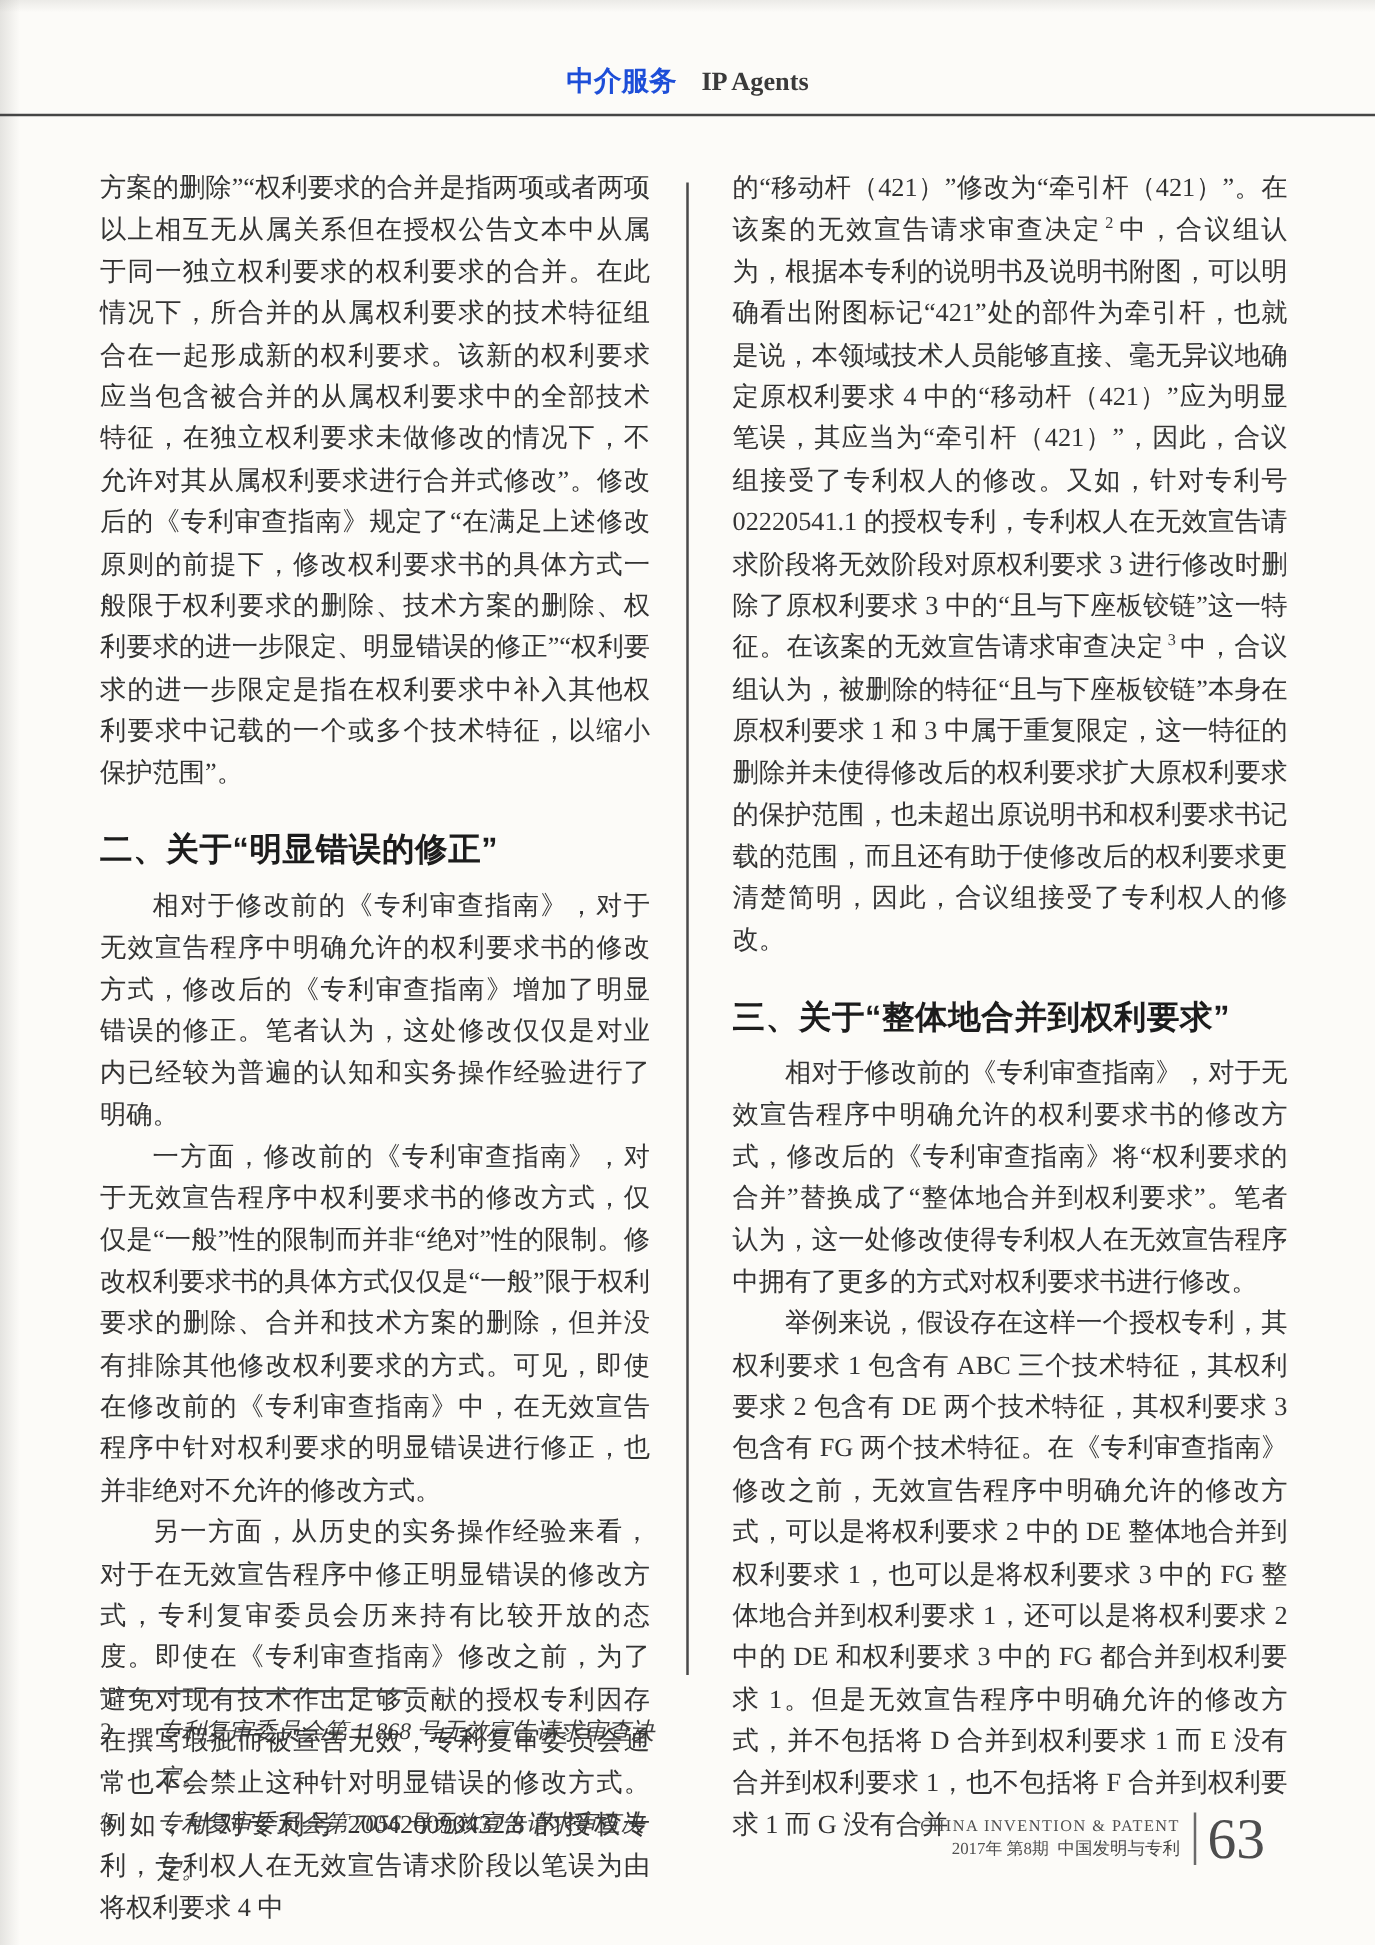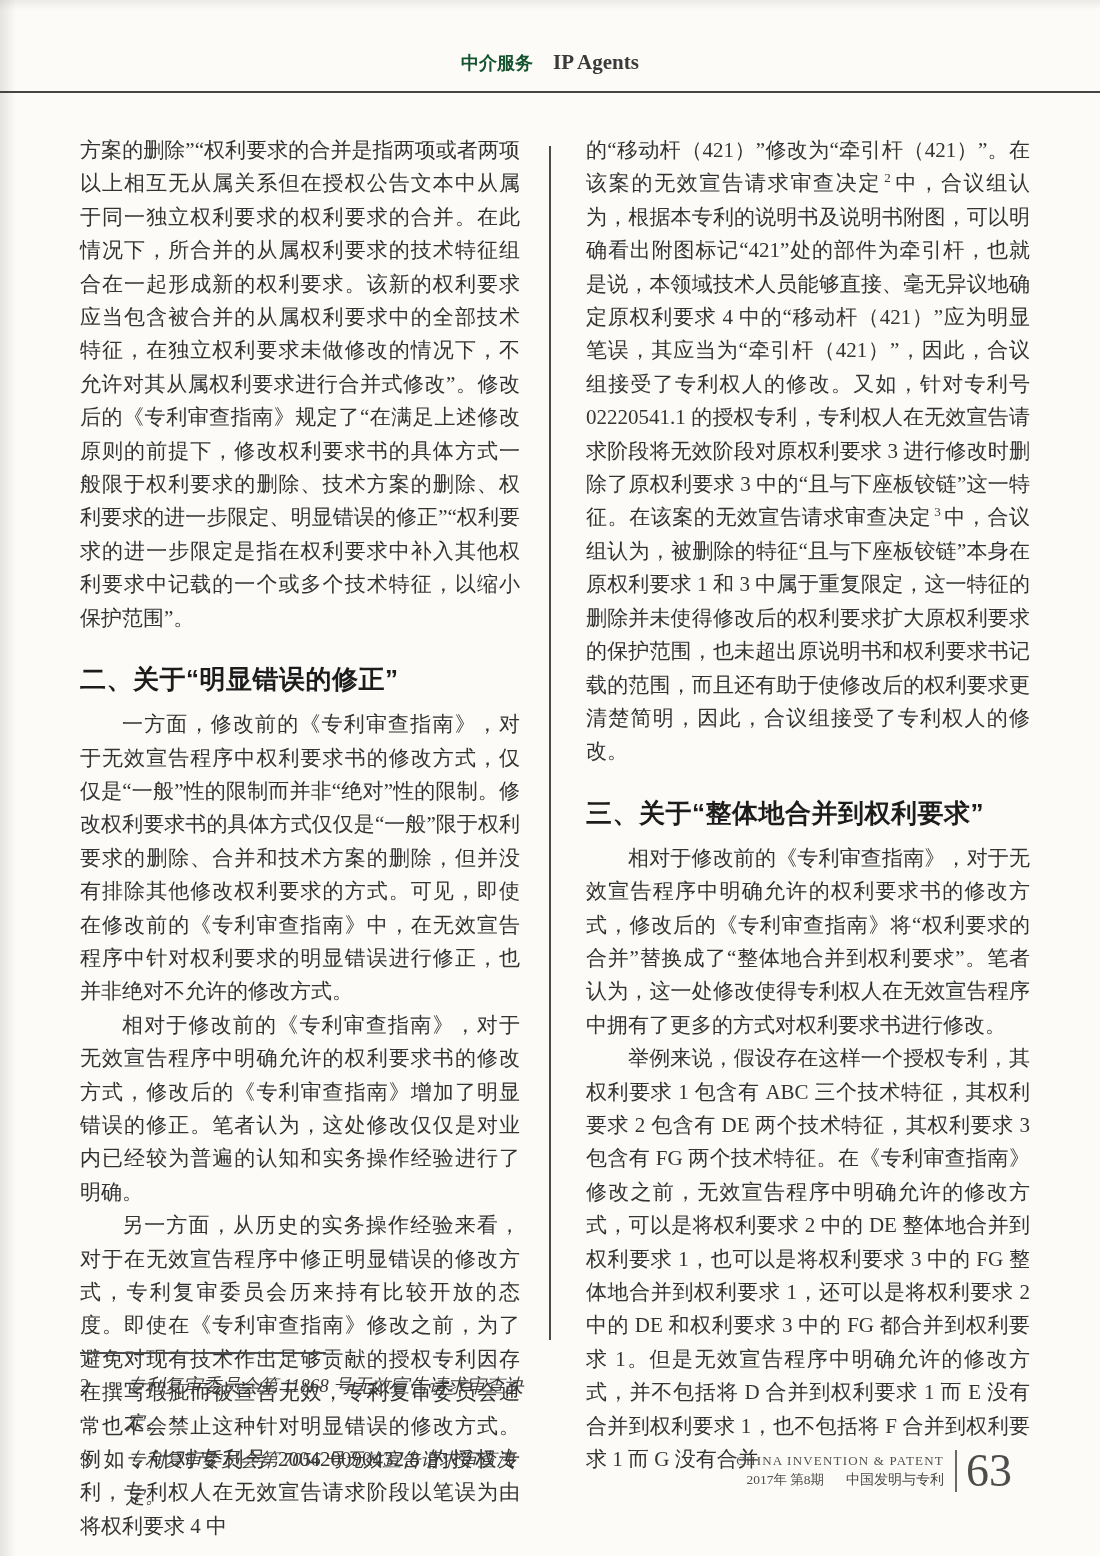--- a/index.html
+++ b/index.html
@@ -23,21 +23,21 @@
     background: linear-gradient(to bottom, rgba(140,140,135,0.15), rgba(140,140,135,0));
     pointer-events: none;
   }
 
   .page-header {
     position: absolute; top: 50px; left: 0; width: 1100px;
     text-align: center; white-space: nowrap;
   }
   .header-zh {
     font-family: "Liberation Sans", "DejaVu Sans", sans-serif;
-    font-weight: bold; font-size: 18px; color: #14532d;
+    font-weight: bold; font-size: 22px; color: #1d4ed8;
   }
   .header-en {
     font-family: "Liberation Serif", "DejaVu Serif", serif;
     font-size: 21px; color: #3a3a3a; margin-left: 16px; font-weight: 600;
   }
   .header-rule {
     position: absolute; top: 91px; left: 0; width: 1100px; height: 2px;
     background: #454545;
   }
 
@@ -80,21 +80,21 @@
   .page-footer {
     position: absolute; top: 1448px; right: 88px;
     display: flex; align-items: center;
   }
   .footer-textblock { text-align: right; color: #555; line-height: 1.25; }
   .footer-en {
     font-size: 13px; letter-spacing: 1.2px; color: #4e4e4e;
     font-family: "Liberation Serif", "DejaVu Serif", serif;
   }
   .footer-zh-line { white-space: nowrap; color: #4e4e4e; }
-  .footer-issue { font-size: 13.5px; margin-right: 22px; }
+  .footer-issue { font-size: 13.5px; margin-right: 7px; }
   .footer-journal-zh {
     font-size: 14px; font-family: "Liberation Sans", "DejaVu Sans", sans-serif;
     color: #474747;
   }
   .footer-divider { width: 2px; height: 42px; background: #6a6a6a; margin: 0 9px 0 11px; }
   .page-number {
     font-size: 46px; color: #4d4d4d;
     font-family: Liberation Serif, serif;
     font-weight: 400; line-height: 1;
   }
@@ -109,22 +109,22 @@
   <span class="header-zh">中介服务</span>
   <span class="header-en">IP Agents</span>
 </div>
 <div class="header-rule"></div>
 
 <div class="col-divider"></div>
 
 <div class="column left" id="left-column">
     <p class="para">方案的删除”“权利要求的合并是指两项或者两项以上相互无从属关系但在授权公告文本中从属于同一独立权利要求的权利要求的合并。在此情况下，所合并的从属权利要求的技术特征组合在一起形成新的权利要求。该新的权利要求应当包含被合并的从属权利要求中的全部技术特征，在独立权利要求未做修改的情况下，不允许对其从属权利要求进行合并式修改”。修改后的《专利审查指南》规定了“在满足上述修改原则的前提下，修改权利要求书的具体方式一般限于权利要求的删除、技术方案的删除、权利要求的进一步限定、明显错误的修正”“权利要求的进一步限定是指在权利要求中补入其他权利要求中记载的一个或多个技术特征，以缩小保护范围”。</p>
     <h3 class="section-heading">二、关于“明显错误的修正”</h3>
+    <p class="para indent">相对于修改前的《专利审查指南》，对于无效宣告程序中明确允许的权利要求书的修改方式，修改后的《专利审查指南》增加了明显错误的修正。笔者认为，这处修改仅仅是对业内已经较为普遍的认知和实务操作经验进行了明确。</p>
     <p class="para indent">一方面，修改前的《专利审查指南》，对于无效宣告程序中权利要求书的修改方式，仅仅是“一般”性的限制而并非“绝对”性的限制。修改权利要求书的具体方式仅仅是“一般”限于权利要求的删除、合并和技术方案的删除，但并没有排除其他修改权利要求的方式。可见，即使在修改前的《专利审查指南》中，在无效宣告程序中针对权利要求的明显错误进行修正，也并非绝对不允许的修改方式。</p>
-    <p class="para indent">相对于修改前的《专利审查指南》，对于无效宣告程序中明确允许的权利要求书的修改方式，修改后的《专利审查指南》增加了明显错误的修正。笔者认为，这处修改仅仅是对业内已经较为普遍的认知和实务操作经验进行了明确。</p>
     <p class="para indent">另一方面，从历史的实务操作经验来看，对于在无效宣告程序中修正明显错误的修改方式，专利复审委员会历来持有比较开放的态度。即使在《专利审查指南》修改之前，为了避免对现有技术作出足够贡献的授权专利因存在撰写瑕疵而被宣告无效，专利复审委员会通常也不会禁止这种针对明显错误的修改方式。例如，针对专利号 200420090432.8 的授权专利，专利权人在无效宣告请求阶段以笔误为由将权利要求 4 中</p>
   </div>
 <div class="column right" id="right-column">
     <p class="para">的“移动杆（421）”修改为“牵引杆（421）”。在该案的无效宣告请求审查决定<sup class="fn-ref">2</sup>中，合议组认为，根据本专利的说明书及说明书附图，可以明确看出附图标记“421”处的部件为牵引杆，也就是说，本领域技术人员能够直接、毫无异议地确定原权利要求 4 中的“移动杆（421）”应为明显笔误，其应当为“牵引杆（421）”，因此，合议组接受了专利权人的修改。又如，针对专利号 02220541.1 的授权专利，专利权人在无效宣告请求阶段将无效阶段对原权利要求 3 进行修改时删除了原权利要求 3 中的“且与下座板铰链”这一特征。在该案的无效宣告请求审查决定<sup class="fn-ref">3</sup>中，合议组认为，被删除的特征“且与下座板铰链”本身在原权利要求 1 和 3 中属于重复限定，这一特征的删除并未使得修改后的权利要求扩大原权利要求的保护范围，也未超出原说明书和权利要求书记载的范围，而且还有助于使修改后的权利要求更清楚简明，因此，合议组接受了专利权人的修改。</p>
     <h3 class="section-heading">三、关于“整体地合并到权利要求”</h3>
     <p class="para indent">相对于修改前的《专利审查指南》，对于无效宣告程序中明确允许的权利要求书的修改方式，修改后的《专利审查指南》将“权利要求的合并”替换成了“整体地合并到权利要求”。笔者认为，这一处修改使得专利权人在无效宣告程序中拥有了更多的方式对权利要求书进行修改。</p>
     <p class="para indent">举例来说，假设存在这样一个授权专利，其权利要求 1 包含有 ABC 三个技术特征，其权利要求 2 包含有 DE 两个技术特征，其权利要求 3 包含有 FG 两个技术特征。在《专利审查指南》修改之前，无效宣告程序中明确允许的修改方式，可以是将权利要求 2 中的 DE 整体地合并到权利要求 1，也可以是将权利要求 3 中的 FG 整体地合并到权利要求 1，还可以是将权利要求 2 中的 DE 和权利要求 3 中的 FG 都合并到权利要求 1。但是无效宣告程序中明确允许的修改方式，并不包括将 D 合并到权利要求 1 而 E 没有合并到权利要求 1，也不包括将 F 合并到权利要求 1 而 G 没有合并</p>
   </div>
 
 <div class="footnotes">

